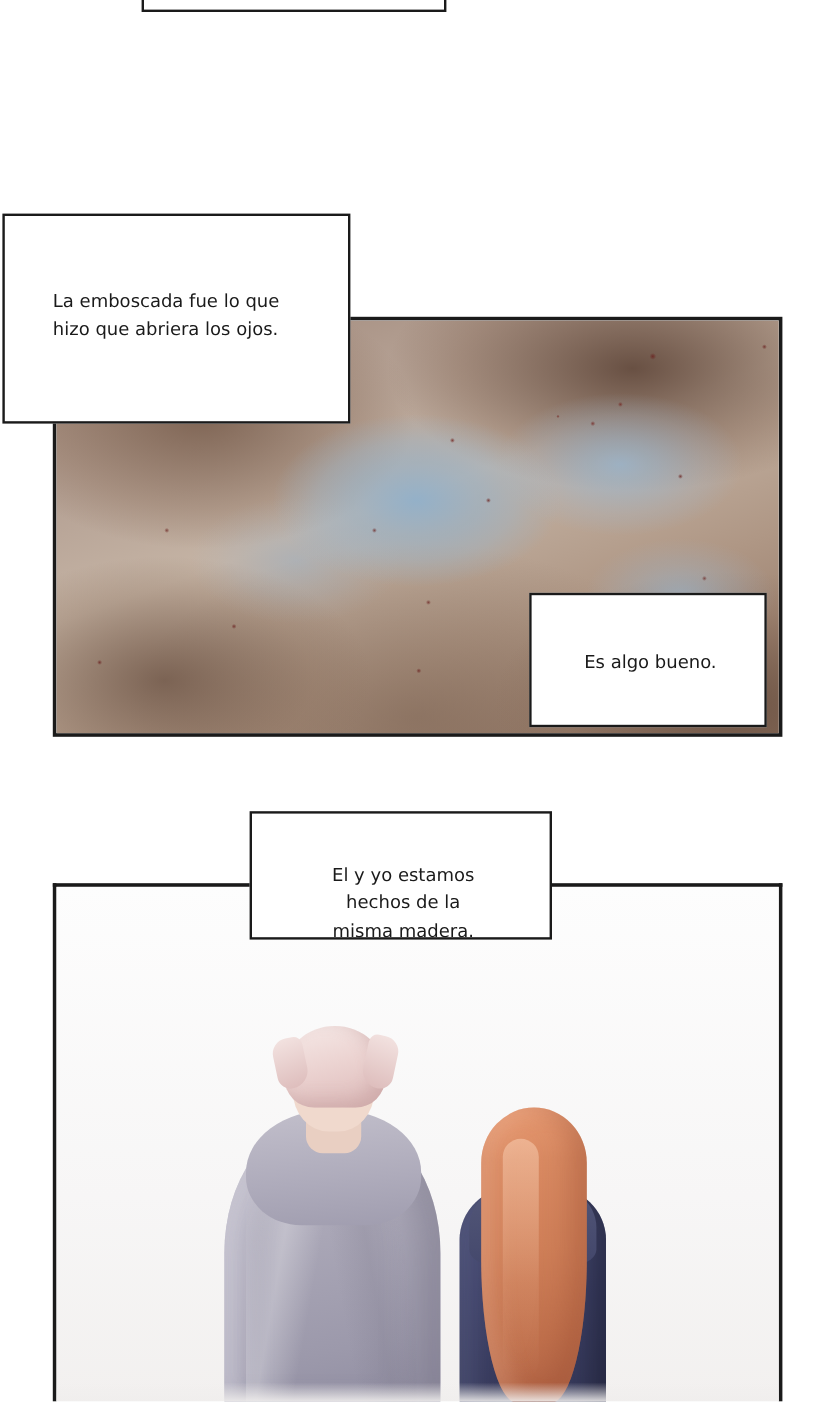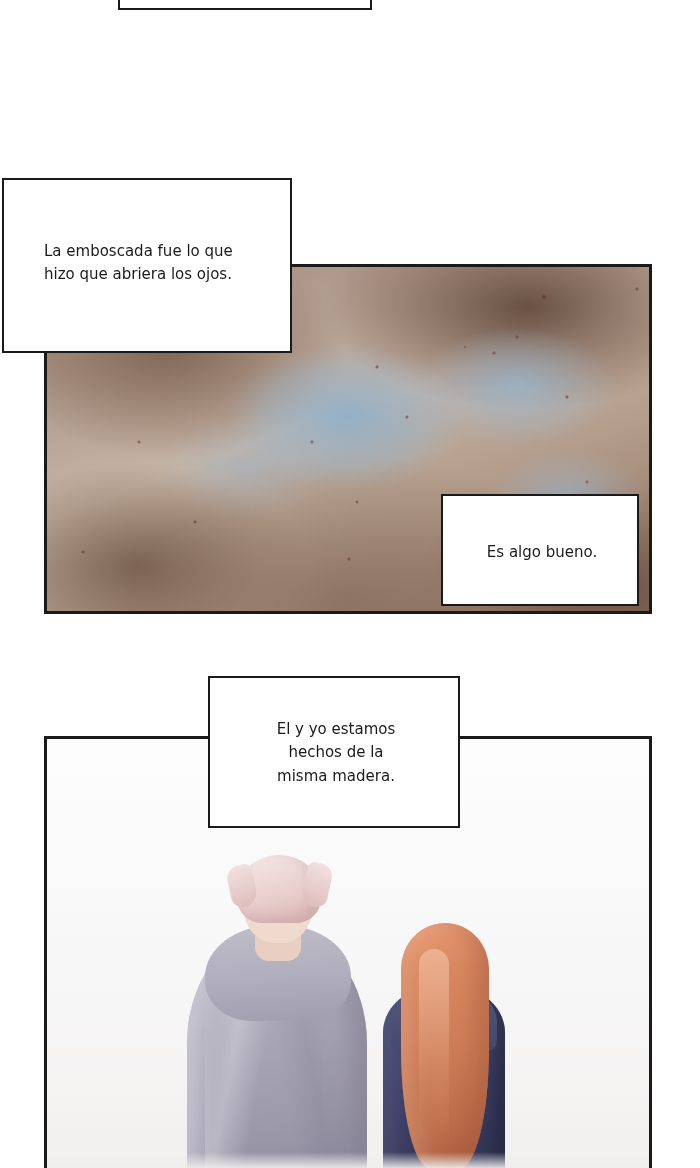--- a/index.html
+++ b/index.html
@@ -131,21 +131,21 @@
     left: 0;
     top: 45px;
     width: 198px;
     text-align: center;
   }
 
   .caption-wood {
     left: 208px;
     top: 676px;
     width: 252px;
-    height: 152px;
+    height: 107px;
   }
   .caption-wood .txt {
     left: 0;
     top: 40px;
     width: 252px;
     text-align: center;
     line-height: 1.55;
   }
 
   

